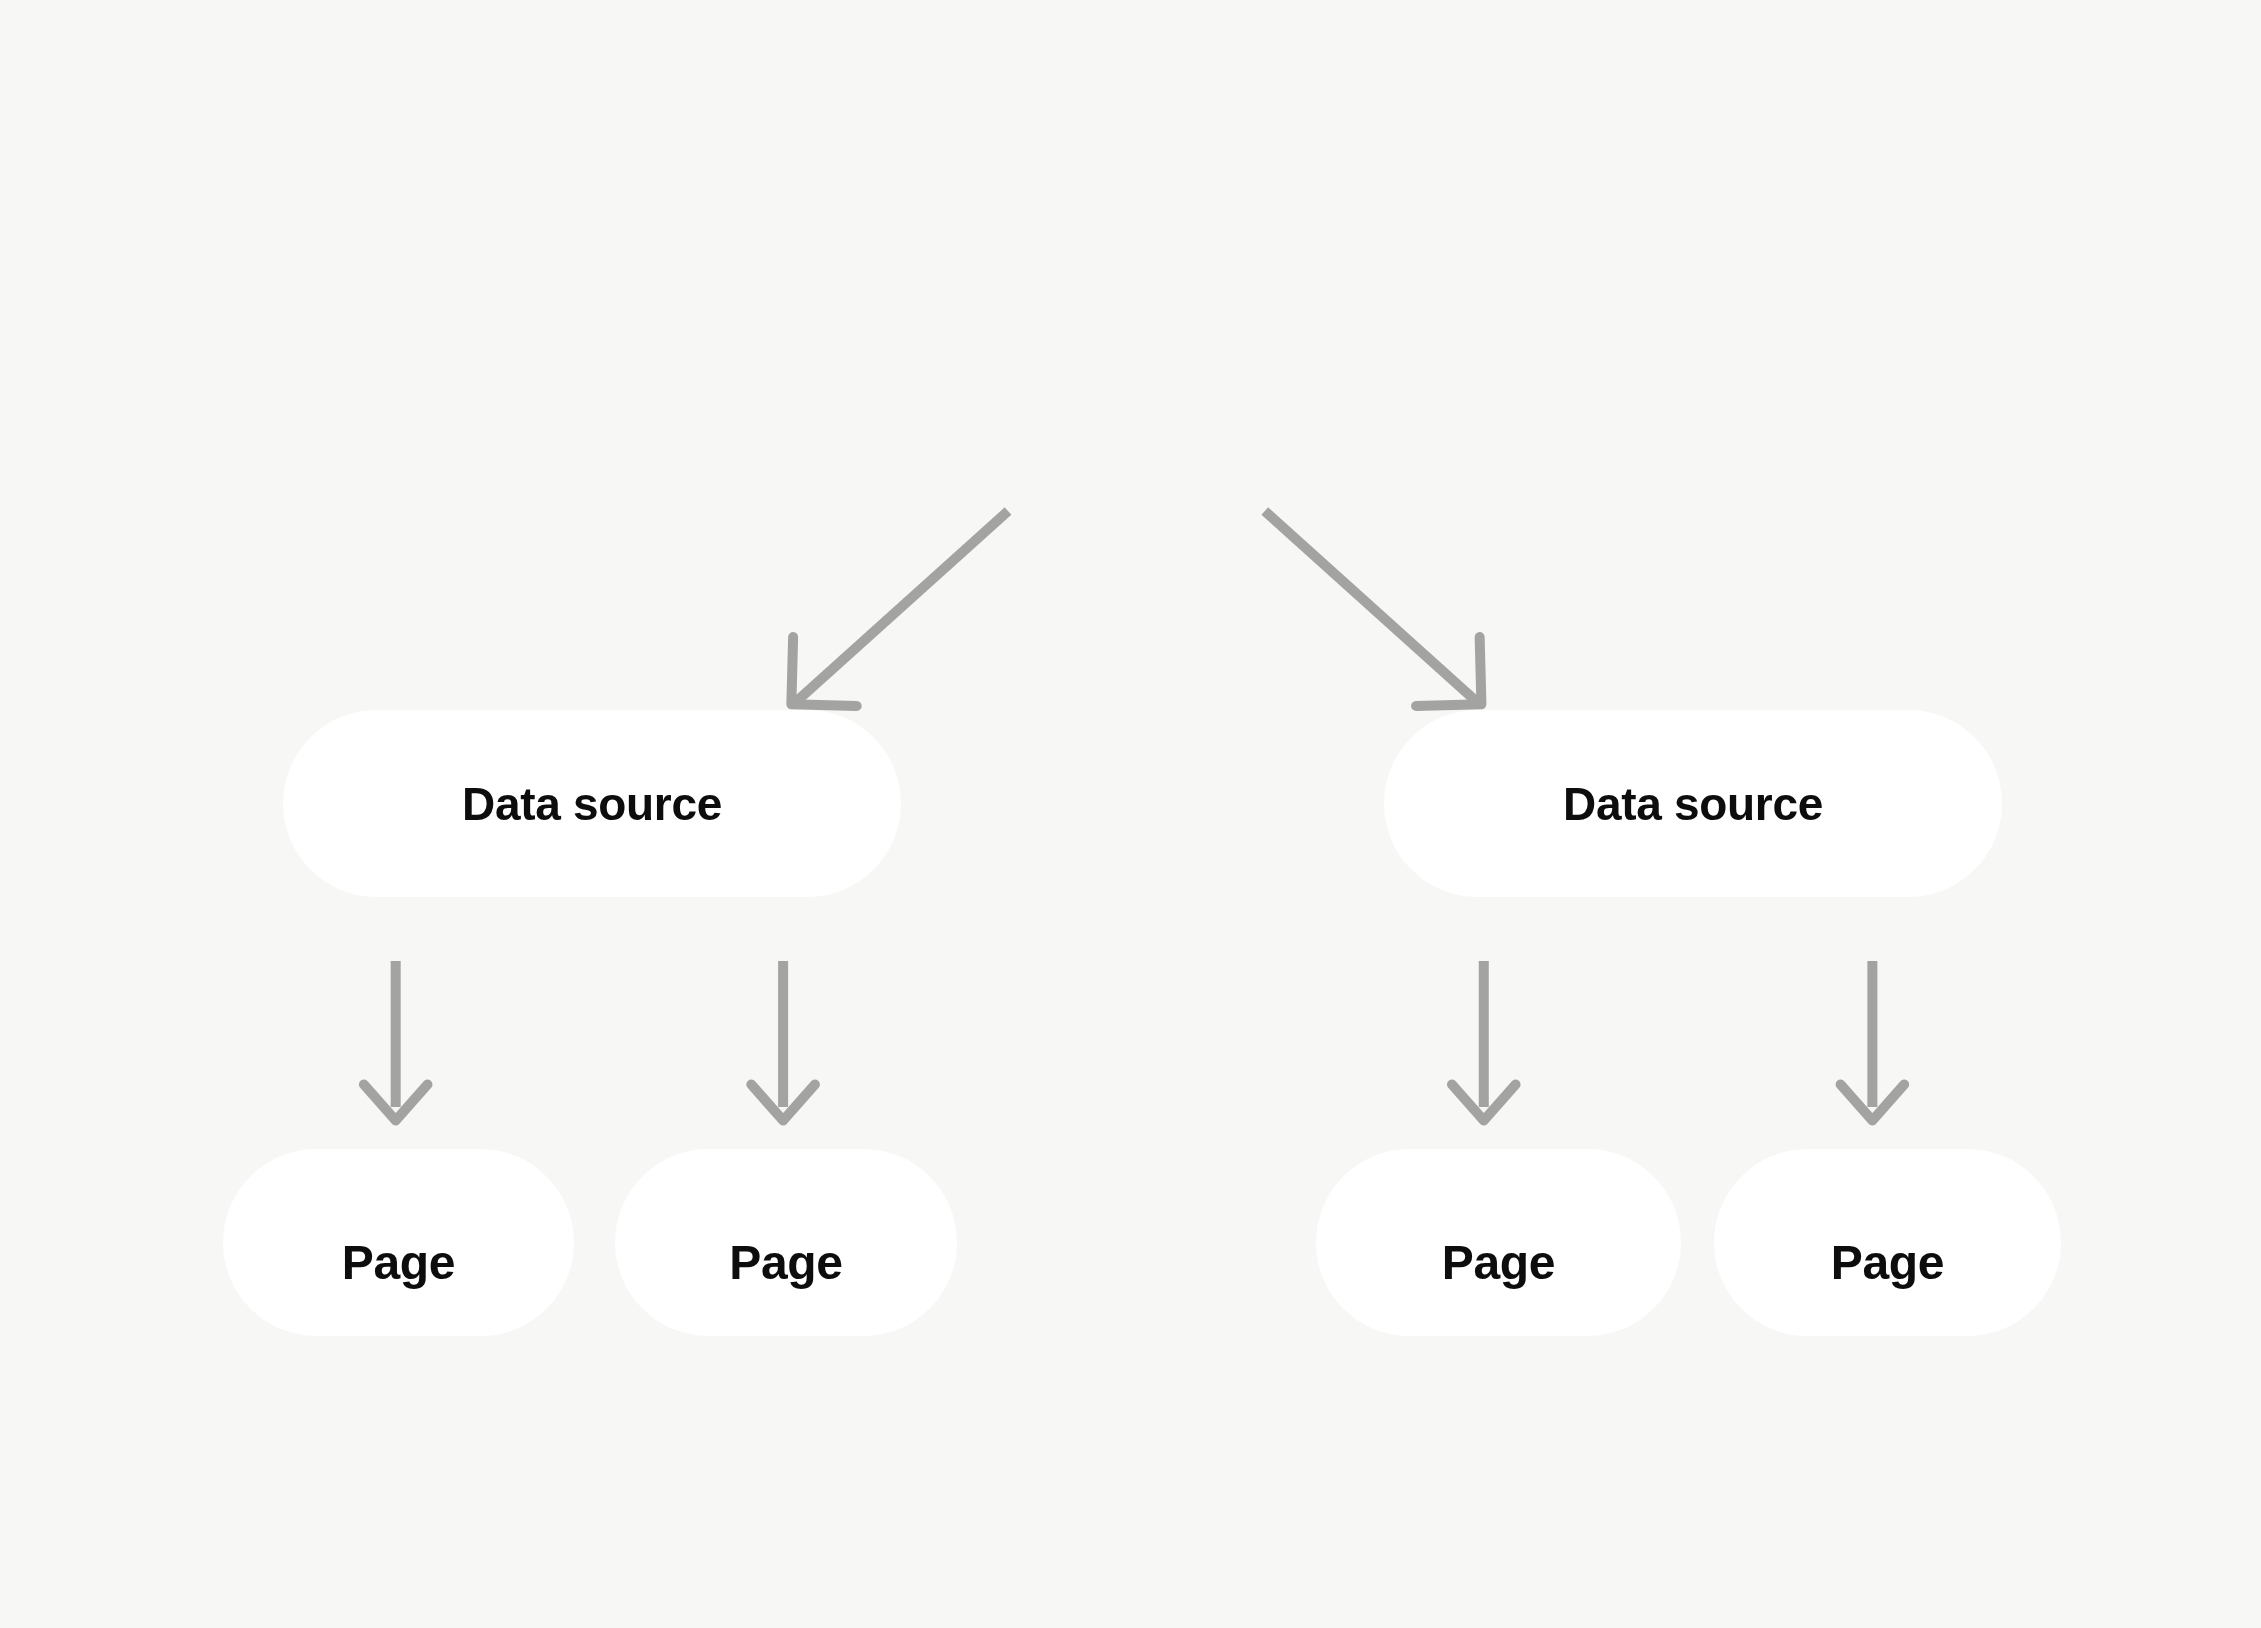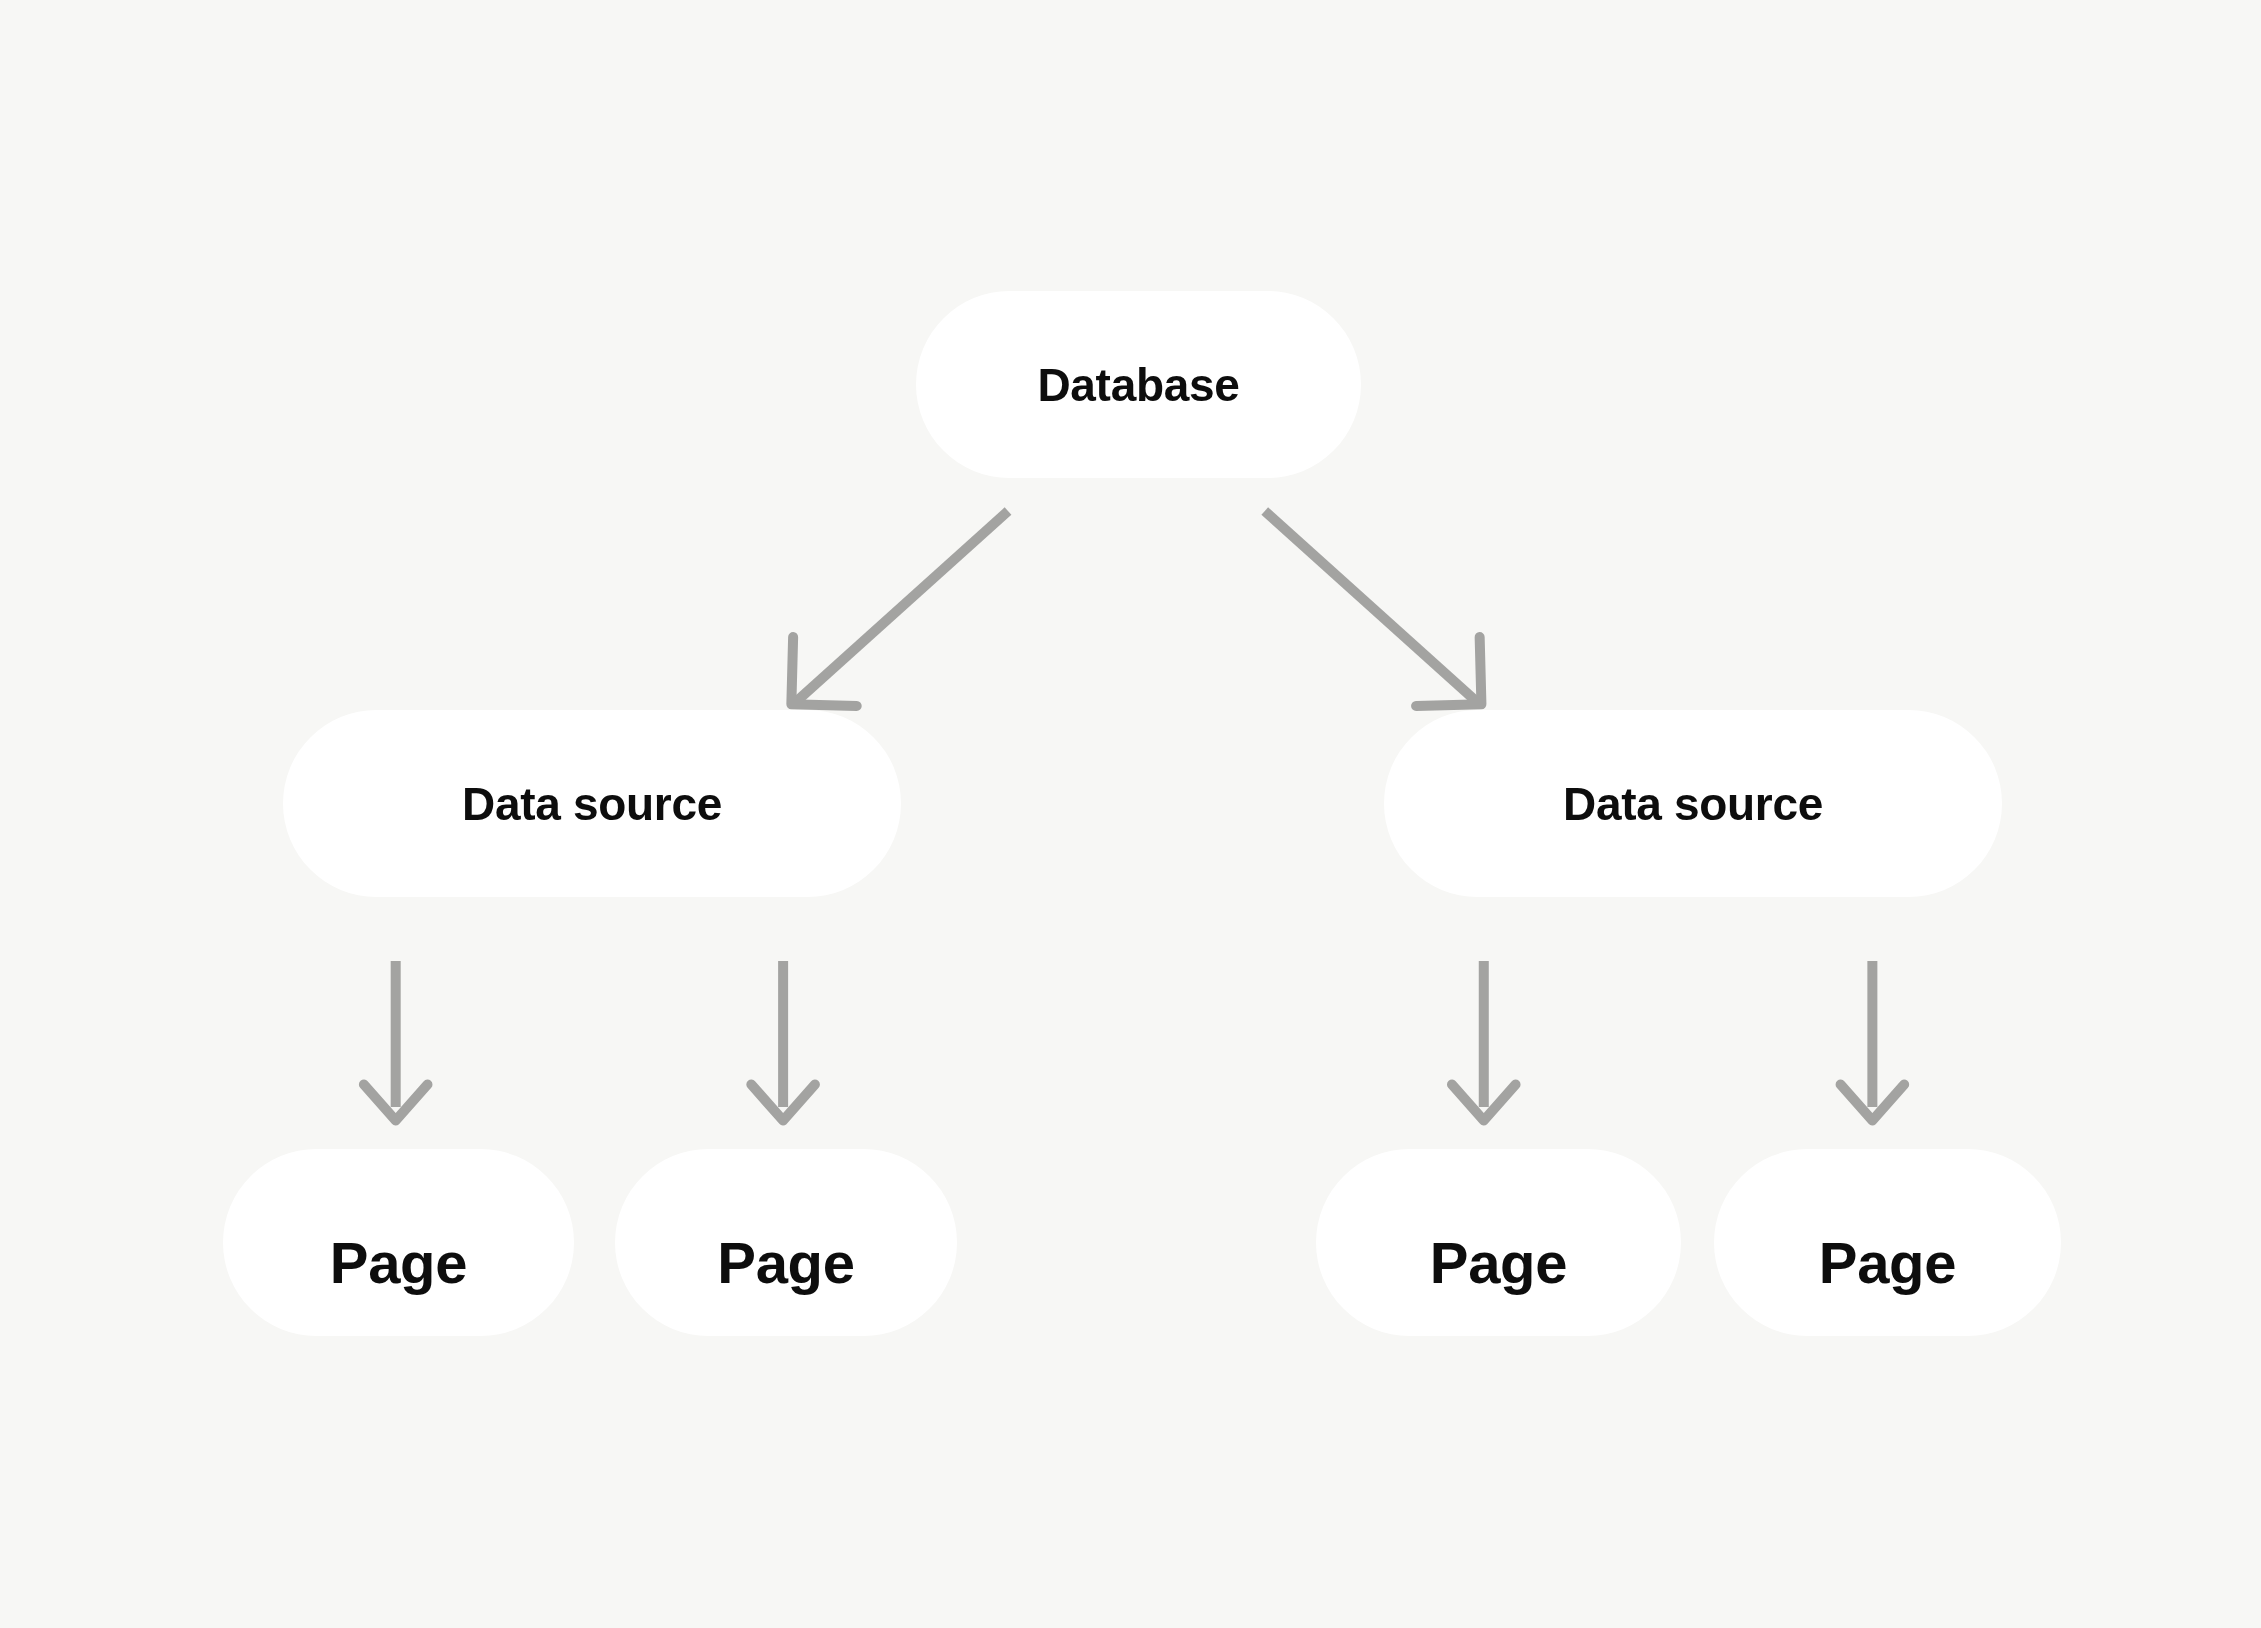--- a/index.html
+++ b/index.html
@@ -54,21 +54,21 @@
   #node-datasource-1 { left: 283px;  width: 618px; }
   #node-datasource-2 { left: 1384px; width: 618px; }
   .node-datasource .label { font-size: 46px; }
 
   
   .node-page { top: 1149px; height: 187px; }
   #node-page-1 { left: 223px;  width: 351px; }
   #node-page-2 { left: 615px; width: 342px; }
   #node-page-3 { left: 1316px; width: 365px; }
   #node-page-4 { left: 1714px; width: 347px; }
-  .node-page .label { font-size: 58px; margin-top: 41px; }
+  .node-page .label { font-size: 48px; margin-top: 41px; }
 </style>
 </head>
 <body>
 
 <div id="stage">
 
   <svg id="edges" viewBox="0 0 3840 2765" width="2261" height="1628" xmlns="http://www.w3.org/2000/svg">
     <g fill="none" stroke="#a3a3a1" stroke-width="17" stroke-linecap="round" stroke-linejoin="round">
 
       <g>
@@ -96,23 +96,20 @@
         <path d="M 2466 1842 L 2520 1903 L 2574 1842"></path>
       </g>
 
       <g>
         <path d="M 3180 1632 L 3180 1880" stroke-linecap="butt"></path>
         <path d="M 3126 1842 L 3180 1903 L 3234 1842"></path>
       </g>
     </g>
   </svg>
 
-  <div class="node" id="node-database">
-    <span class="label">Database</span>
-  </div>
 
   <div class="node node-datasource" id="node-datasource-1">
     <span class="label">Data source</span>
   </div>
 
   <div class="node node-datasource" id="node-datasource-2">
     <span class="label">Data source</span>
   </div>
 
   <div class="node node-page" id="node-page-1">

